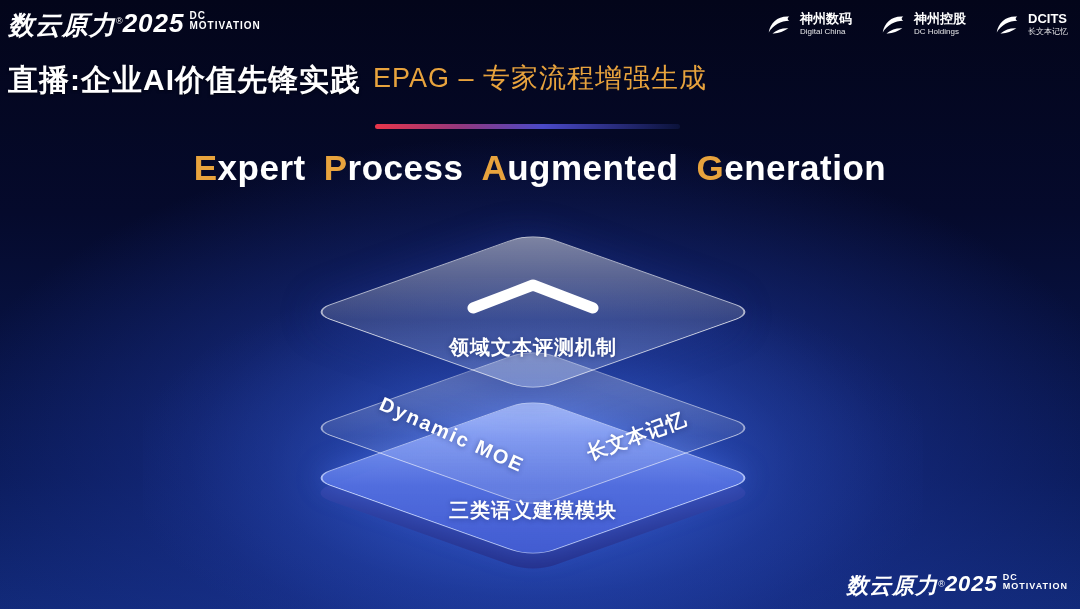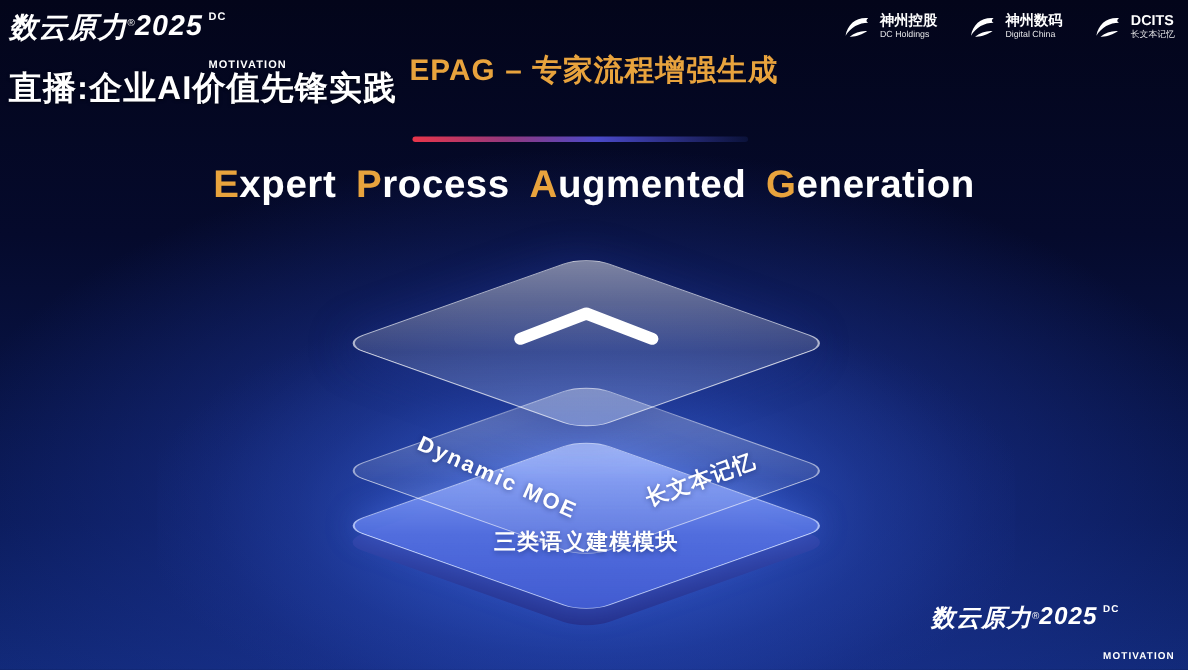--- a/index.html
+++ b/index.html
@@ -41,41 +41,40 @@
   .brand .brand-reg { font-size: 9px; font-style: normal; vertical-align: top; line-height: 26px; }
   .brand .brand-sub {
     display: inline-flex;
     flex-direction: column;
     margin-left: 5px;
     margin-top: 3px;
     font-size: 10px;
     font-weight: bold;
     letter-spacing: 1px;
     line-height: 10px;
-    gap: 34px;
   }
 
   .live-label {
     position: absolute;
     left: 8px;
     top: 60px;
     font-size: 30px;
     font-weight: bold;
     letter-spacing: 1px;
     text-shadow: 0 1px 3px rgba(0,0,0,0.5);
   }
 
   .slide-title {
     position: absolute;
     left: 240px;
-    top: 46px;
+    top: 60px;
     width: 600px;
     text-align: center;
     font-size: 27px;
-    font-weight: bold;
+    font-weight: normal;
     color: #e8a33d;
     letter-spacing: 1px;
   }
 
   .logo-strip {
     position: absolute;
     right: 12px;
     top: 10px;
     display: flex;
     align-items: center;
@@ -164,21 +163,21 @@
     font-weight: bold;
     color: #ffffff;
     white-space: nowrap;
     text-shadow: 0 1px 5px rgba(10,25,80,0.45);
     z-index: 6;
     letter-spacing: 1px;
   }
   .label-top    { left: 533px; top: 347px; }
   .label-mid-left  { left: 452px; top: 435px; transform: translate(-50%,-50%) rotate(24deg); letter-spacing: 2px; }
   .label-mid-right { left: 637px; top: 436px; transform: translate(-50%,-50%) rotate(-20deg); }
-  .label-bottom { left: 533px; top: 493px; }
+  .label-bottom { left: 533px; top: 510px; }
 
   .chevron {
     position: absolute;
     left: 458px;
     top: 276px;
     z-index: 6;
   }
 
   
   .brand.bottom-right { right: 12px; bottom: 8px; }
@@ -199,46 +198,46 @@
       <span>DC</span>
       <span>MOTIVATION</span>
     </span>
   </div>
 
   <div class="live-label">直播:企业AI价值先锋实践</div>
 
   <div class="slide-title">EPAG – 专家流程增强生成</div>
 
   <div class="logo-strip">
+    <div class="logo-item">
+      <svg class="logo-icon" width="30" height="30" viewBox="0 0 32 32">
+        <path d="M27 7 C15 6 7 13 5 24 C10 16 18 11.5 27 11.5 C24.5 10 25 8.3 27 7 Z" fill="#ffffff"></path>
+        <path d="M9 25 C14 21 20 19 26 19.5 C21 23 14.5 25.5 9 25 Z" fill="#ffffff"></path>
+      </svg>
+      <span class="logo-text">
+        <span class="logo-name">神州数码</span>
+        <span class="logo-sub">Digital China</span>
+      </span>
+    </div>
     <div class="logo-item">
       <svg class="logo-icon" width="30" height="30" viewBox="0 0 32 32">
         <path d="M27 7 C15 6 7 13 5 24 C10 16 18 11.5 27 11.5 C24.5 10 25 8.3 27 7 Z" fill="#ffffff"></path>
         <path d="M9 25 C14 21 20 19 26 19.5 C21 23 14.5 25.5 9 25 Z" fill="#ffffff"></path>
       </svg>
       <span class="logo-text">
         <span class="logo-name">神州控股</span>
         <span class="logo-sub">DC Holdings</span>
       </span>
     </div>
     <div class="logo-item">
       <svg class="logo-icon" width="30" height="30" viewBox="0 0 32 32">
         <path d="M27 7 C15 6 7 13 5 24 C10 16 18 11.5 27 11.5 C24.5 10 25 8.3 27 7 Z" fill="#ffffff"></path>
         <path d="M9 25 C14 21 20 19 26 19.5 C21 23 14.5 25.5 9 25 Z" fill="#ffffff"></path>
       </svg>
       <span class="logo-text">
-        <span class="logo-name">神州数码</span>
-        <span class="logo-sub">Digital China</span>
-      </span>
-    </div>
-    <div class="logo-item">
-      <svg class="logo-icon" width="30" height="30" viewBox="0 0 32 32">
-        <path d="M27 7 C15 6 7 13 5 24 C10 16 18 11.5 27 11.5 C24.5 10 25 8.3 27 7 Z" fill="#ffffff"></path>
-        <path d="M9 25 C14 21 20 19 26 19.5 C21 23 14.5 25.5 9 25 Z" fill="#ffffff"></path>
-      </svg>
-      <span class="logo-text">
         <span class="logo-name italic">DCITS</span>
         <span class="logo-sub">长文本记忆</span>
       </span>
     </div>
   </div>
 
   <div class="divider"></div>
 
   <div class="en-title">
     <span class="word"><span class="cap">E</span><span>xpert</span></span><span class="word"><span class="cap">P</span><span>rocess</span></span><span class="word"><span class="cap">A</span><span>ugmented</span></span><span class="word"><span class="cap">G</span><span>eneration</span></span>
@@ -249,20 +248,21 @@
 
     <div class="diamond bottom-shadow"></div>
     <div class="diamond bottom"></div>
     <div class="diamond middle"></div>
     <div class="diamond top"></div>
 
     <svg class="chevron" width="150" height="40" viewBox="0 0 150 40">
       <path d="M15 32 L75 9 L135 32" fill="none" stroke="#ffffff" stroke-width="11" stroke-linecap="round" stroke-linejoin="round"></path>
     </svg>
 
+    <div class="scene-label label-top">领域文本评测机制</div>
     <div class="scene-label label-mid-left">Dynamic MOE</div>
     <div class="scene-label label-mid-right">长文本记忆</div>
     <div class="scene-label label-bottom">三类语义建模模块</div>
   </div>
 
   <div class="brand bottom-right">
     <span class="brand-name">数云原力</span>
       <sup class="brand-reg">®</sup>
       <span class="brand-year">2025</span>
     <span class="brand-sub">

